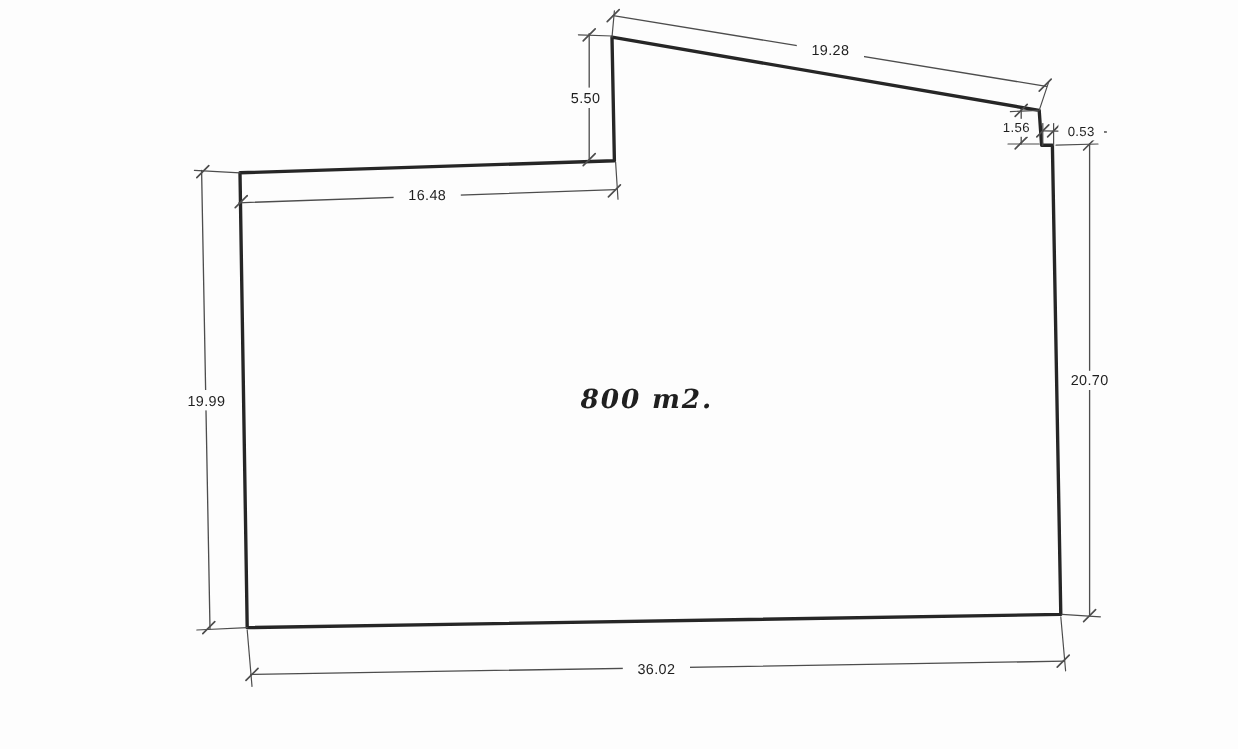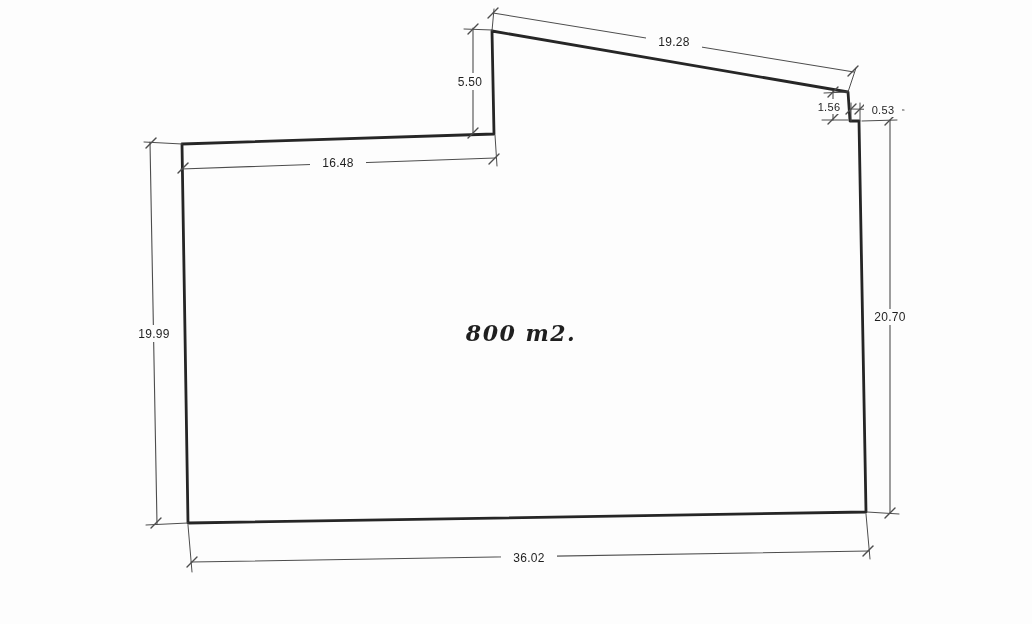--- a/index.html
+++ b/index.html
@@ -12,20 +12,21 @@
     margin: 0;
     padding: 0;
     background: var(--page-background);
   }
   .stage {
     position: relative;
     width: 944px;
     height: 624px;
     background: var(--page-background);
     overflow: hidden;
+    margin-left: 18px;
   }
   svg { display: block; }
   svg text {
     font-family: "Liberation Sans", sans-serif;
     fill: var(--label-ink);
   }
   .boundary {
     stroke: var(--boundary-ink);
     stroke-width: 2.8;
     fill: none;

